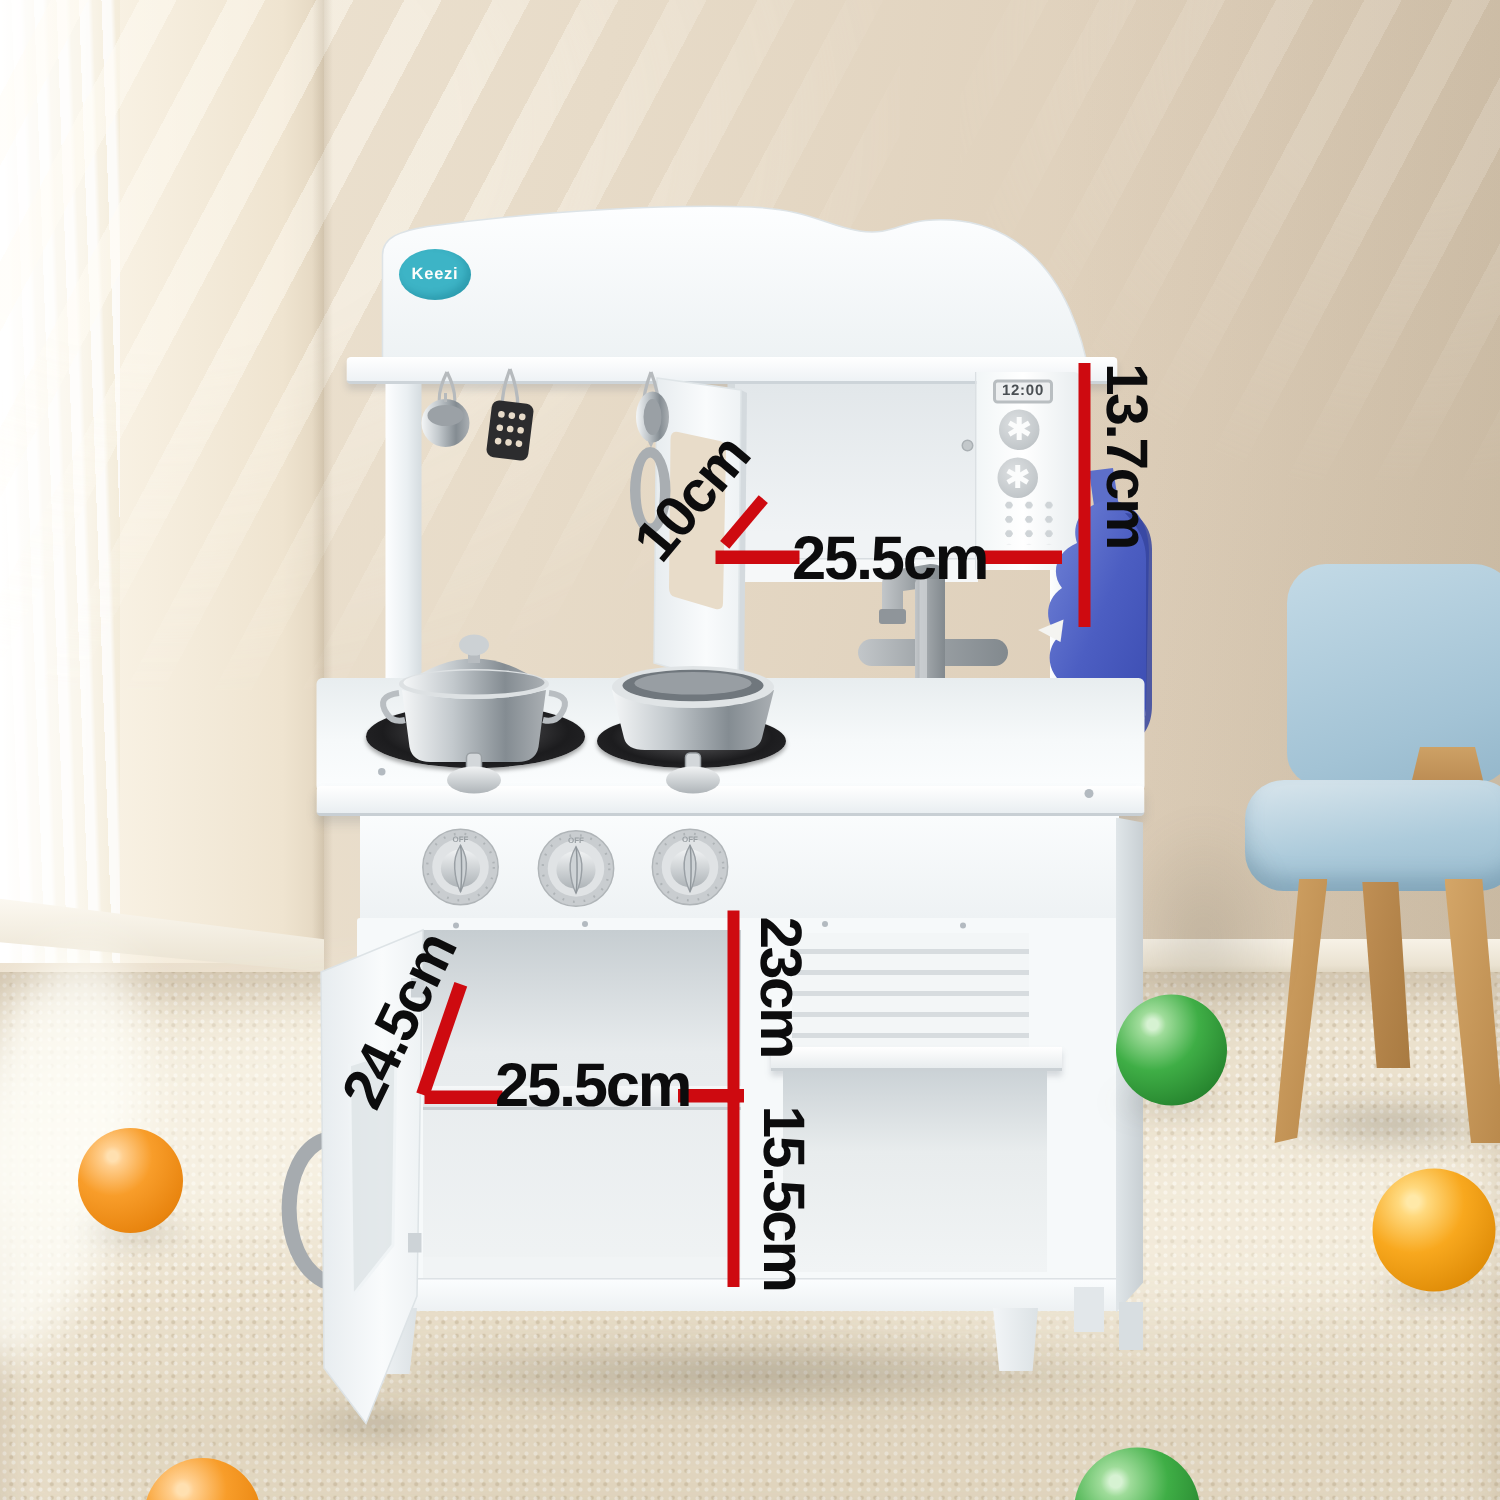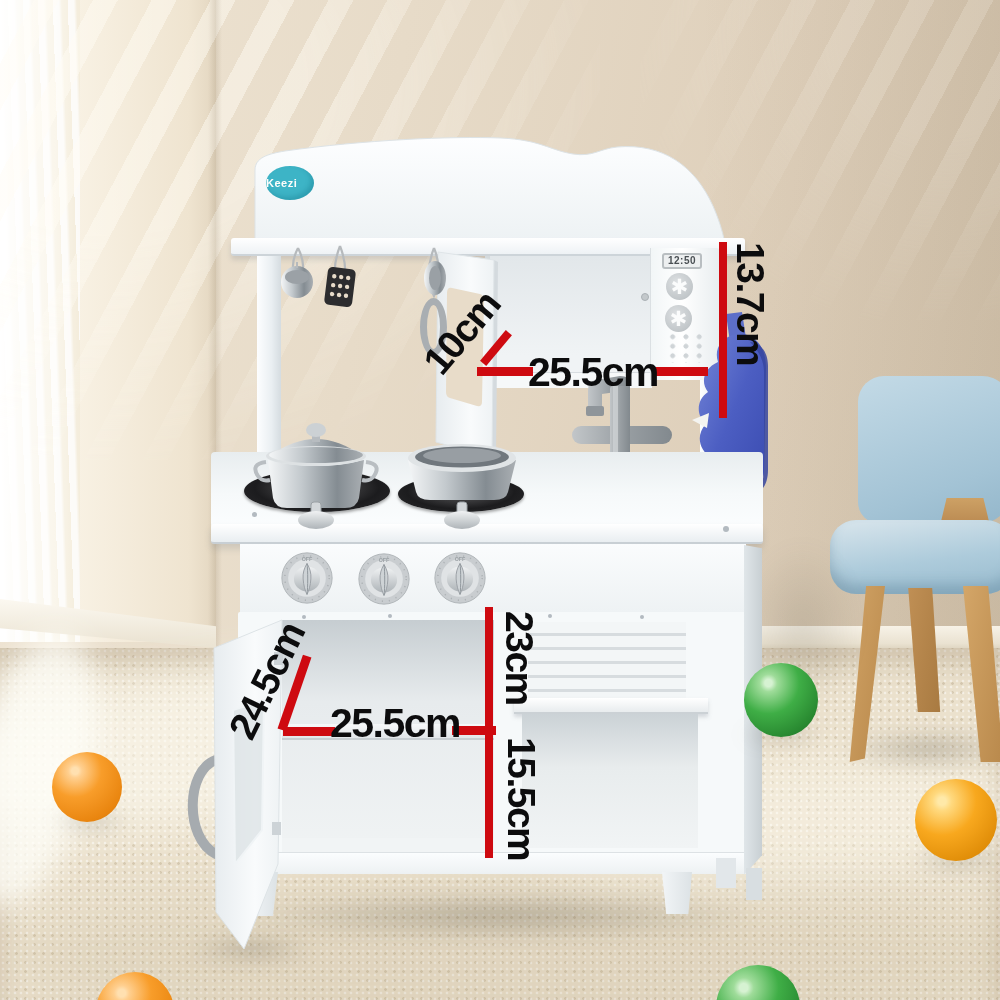--- a/index.html
+++ b/index.html
@@ -148,21 +148,21 @@
   .lower-door-svg{left:186px;top:610px;width:112px;height:350px;}
 
   
   .red{background:#ce0a10;}
   .dim{font-weight:bold;color:#0c0c0d;letter-spacing:-1.5px;white-space:nowrap;font-size:39px;}
   .dim.rot90{transform-origin:0 0;transform:rotate(90deg);}
   .title{left:0;top:40px;width:980px;text-align:center;font-size:64px;font-weight:bold;
         letter-spacing:-2.5px;color:#0a0a0b;}
 
   .logo-oval{left:266px;top:166px;width:48px;height:34px;border-radius:50%;background:#3db4c6;
-        color:#fdfdfb;font-size:11px;font-weight:bold;line-height:34px;letter-spacing:.5px;
+        color:#fdfdfb;font-size:11px;font-weight:bold;text-align:center;line-height:34px;letter-spacing:.5px;
         box-shadow:inset -3px -3px 5px rgba(0,90,110,.25);}
 </style>
 </head>
 <body>
 
 <div id="stage">
 
   <svg width="0" height="0">
     <defs>
       <linearGradient id="gpot" x1="0" y1="0" x2="1" y2="0">
@@ -233,21 +233,21 @@
   <div class="top-shelf"></div>
   <div class="post post-left"></div>
   <div class="post post-right"></div>
 
   <div class="cavity-frame"></div>
   <div class="cavity"></div>
   <div class="cavity-floor"></div>
   <div class="latch-dot" style="left:488px;top:296px;width:7px;height:7px;"></div>
   <div class="latch-dot" style="left:641px;top:293px;width:8px;height:8px;"></div>
   <div class="mw-panel"></div>
-  <div class="mw-display">12:50</div>
+  <div class="mw-display">12:00</div>
   <div class="mw-knob" style="left:666px;top:273px;">✱</div>
   <div class="mw-knob" style="left:665px;top:305px;">✱</div>
   <div class="mw-dots"></div>
 
   <svg class="upper-door-svg" viewBox="0 0 70 220">
     <polygon points="64,16 68,18 66,212 62,214" fill="#d4dade"></polygon>
     <polygon points="8,8 64,16 62,214 6,198" fill="url(#gdoor)" stroke="#dfe5e8" stroke-width="1"></polygon>
     <path d="M22,44 L50,50 Q54,51 54,56 L52,158 Q52,163 47,162 L20,154 Q16,153 16,148 L17,49 Q17,43 22,44 Z" fill="#e8dcc9"></path>
   </svg>
 

